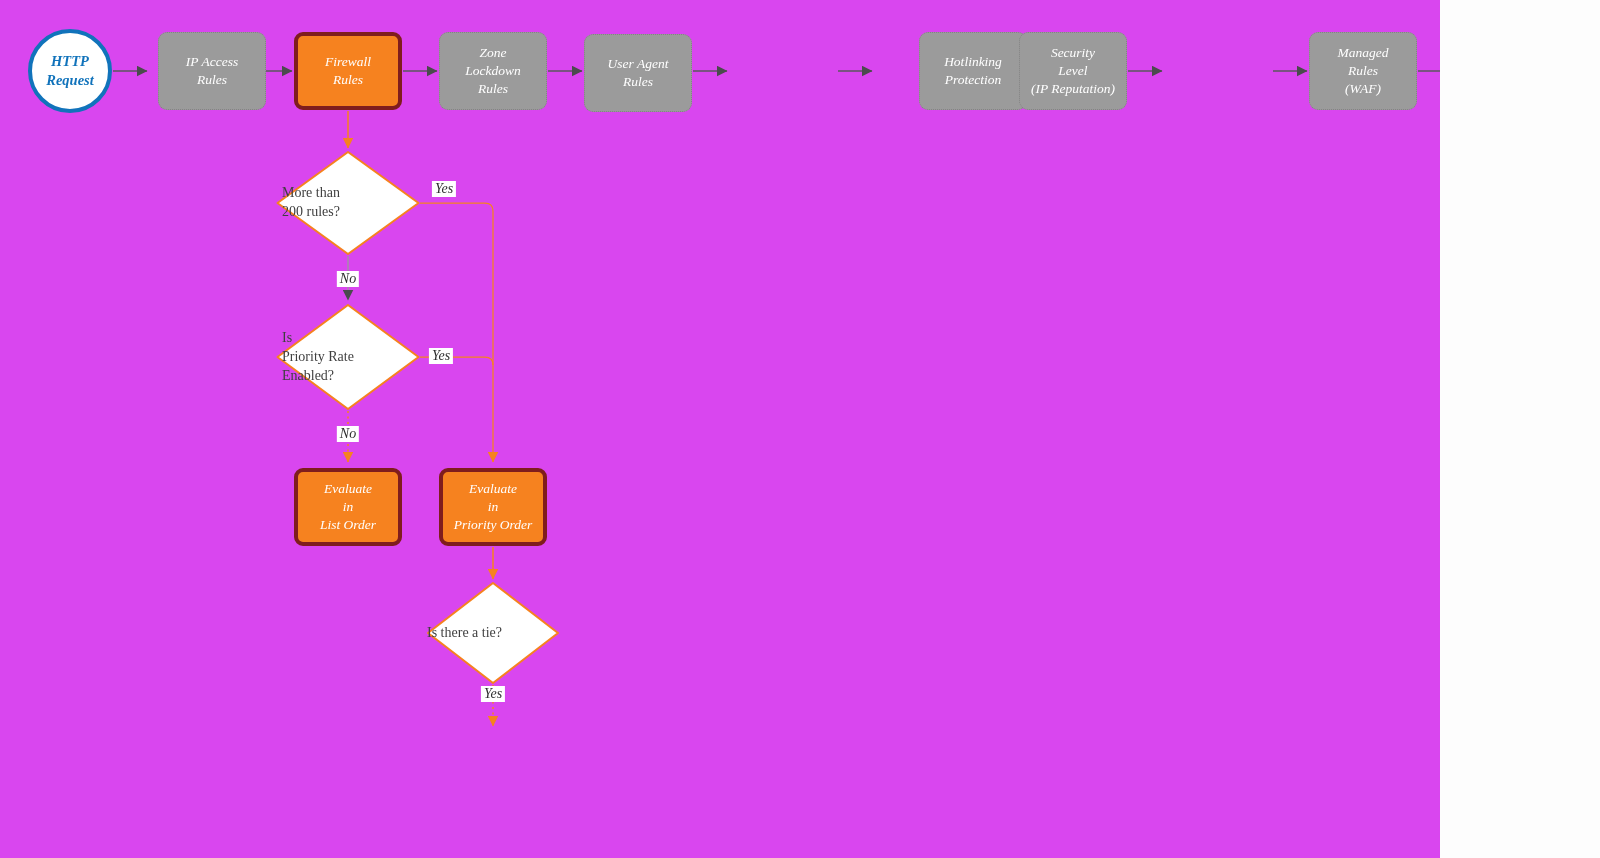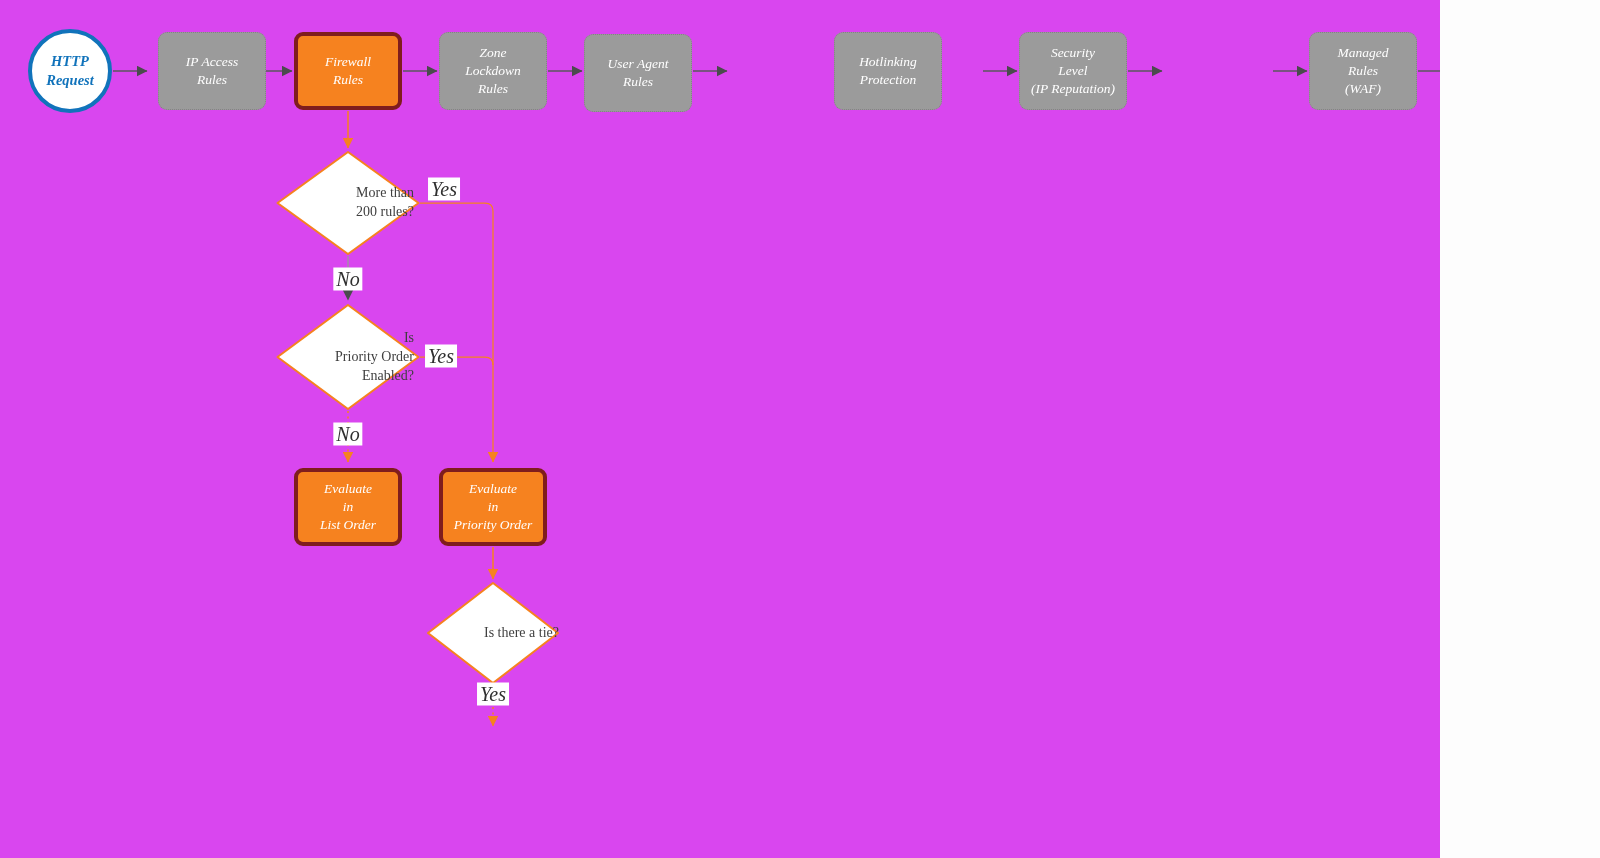--- a/index.html
+++ b/index.html
@@ -20,26 +20,26 @@
     position:absolute;width:84px;height:84px;border-radius:50%;
     display:flex;align-items:center;justify-content:center;text-align:center;
     font-style:italic;font-weight:bold;font-size:14.5px;line-height:1.3;z-index:2;
     box-sizing:border-box;
   }
   .circle.start{background:#ffffff;border:4px solid #1173BB;color:#1173BB;}
   .circle.end{background:#1173BB;color:#ffffff;}
   .lbl{white-space:pre-line;}
   .dtext{
     position:absolute;width:132px;transform:translate(-50%,-50%);
-    text-align:right;color:#3F3F3F;font-size:14px;line-height:1.35;z-index:2;
+    text-align:left;color:#3F3F3F;font-size:14px;line-height:1.35;z-index:2;
     white-space:pre-line;
   }
   .etag{
     position:absolute;transform:translate(-50%,-50%);
-    font-style:italic;color:#2F2F2F;font-size:20px;z-index:3;
+    font-style:italic;color:#2F2F2F;font-size:14px;z-index:3;
     background:#ffffff;padding:0 3px;
   }
 </style>
 </head>
 <body>
 
 <div class="canvas">
 
   <svg class="edges" width="1600" height="858" viewBox="0 0 1600 858">
     <defs>
@@ -90,40 +90,40 @@
   </div>
   <div class="node gray" style="left:439px;top:32px">
     <span class="lbl">Zone
 Lockdown
 Rules</span>
   </div>
   <div class="node gray" style="left:584px;top:34px">
     <span class="lbl">User Agent
 Rules</span>
   </div>
-  <div class="node gray" style="left:834px;top:32px">
+  <div class="node gray" style="left:919px;top:32px">
     <span class="lbl">Hotlinking
 Protection</span>
   </div>
   <div class="node gray" style="left:1019px;top:32px">
     <span class="lbl">Security
 Level
 (IP Reputation)</span>
   </div>
   <div class="node gray" style="left:1309px;top:32px">
     <span class="lbl">Managed
 Rules
 (WAF)</span>
   </div>
 
 
   <div class="dtext" style="left:348px;top:203px">More than
 200 rules?</div>
   <div class="dtext" style="left:348px;top:357px">Is
-Priority Order
+Priority Rate
 Enabled?</div>
   <div class="dtext" style="left:493px;top:633px">Is there a tie?</div>
 
   <div class="node orange" style="left:294px;top:468px">
     <span class="lbl">Evaluate
 in
 List Order</span>
   </div>
   <div class="node orange" style="left:439px;top:468px">
     <span class="lbl">Evaluate

